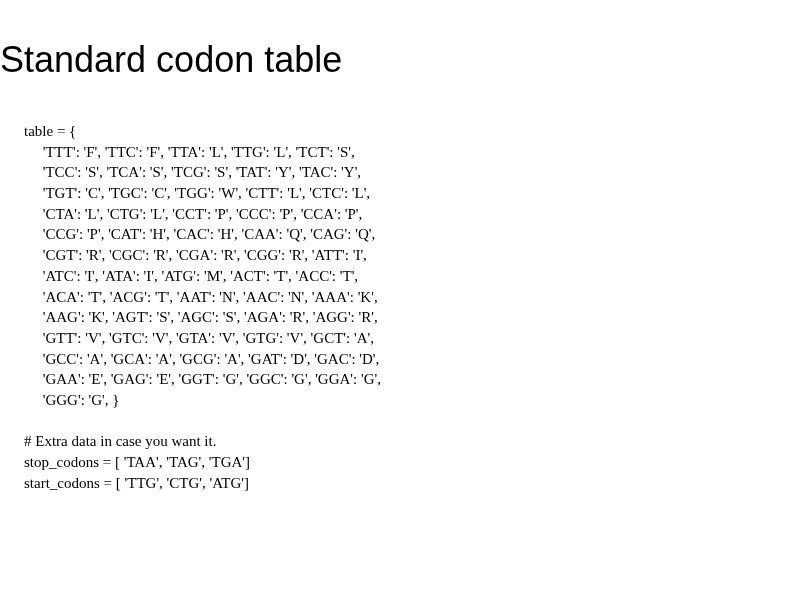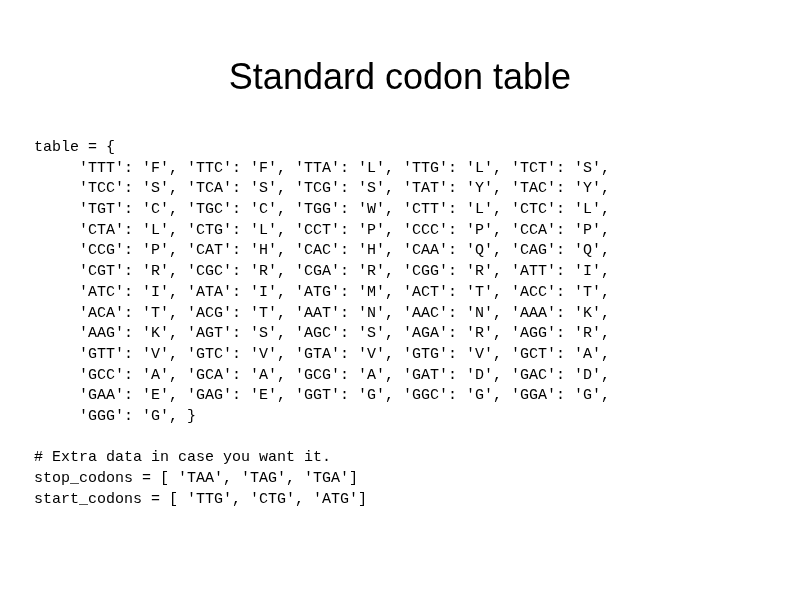--- a/index.html
+++ b/index.html
@@ -8,30 +8,29 @@
     width: 800px;
     height: 600px;
     background: #fff;
     font-family: Arial, Helvetica, sans-serif;
     color: #000;
     overflow: hidden;
   }
   .title {
     font-size: 36px;
     font-weight: normal;
-    text-align: center;
-    margin-top: 56px;
+    margin-top: 39px;
     margin-bottom: 40px;
   }
   .code {
-    font-family: Liberation Mono, monospace;
+    font-family: Liberation Serif, serif;
     font-size: 15px;
     line-height: 1.38;
     white-space: pre;
-    margin-left: 34px;
+    margin-left: 24px;
   }
 </style>
 </head>
 <body>
 
 <div class="title">Standard codon table</div>
 
 <div class="code"><span>table = {</span>
 <span>     'TTT': 'F', 'TTC': 'F', 'TTA': 'L', 'TTG': 'L', 'TCT': 'S',</span>
 <span>     'TCC': 'S', 'TCA': 'S', 'TCG': 'S', 'TAT': 'Y', 'TAC': 'Y',</span>

